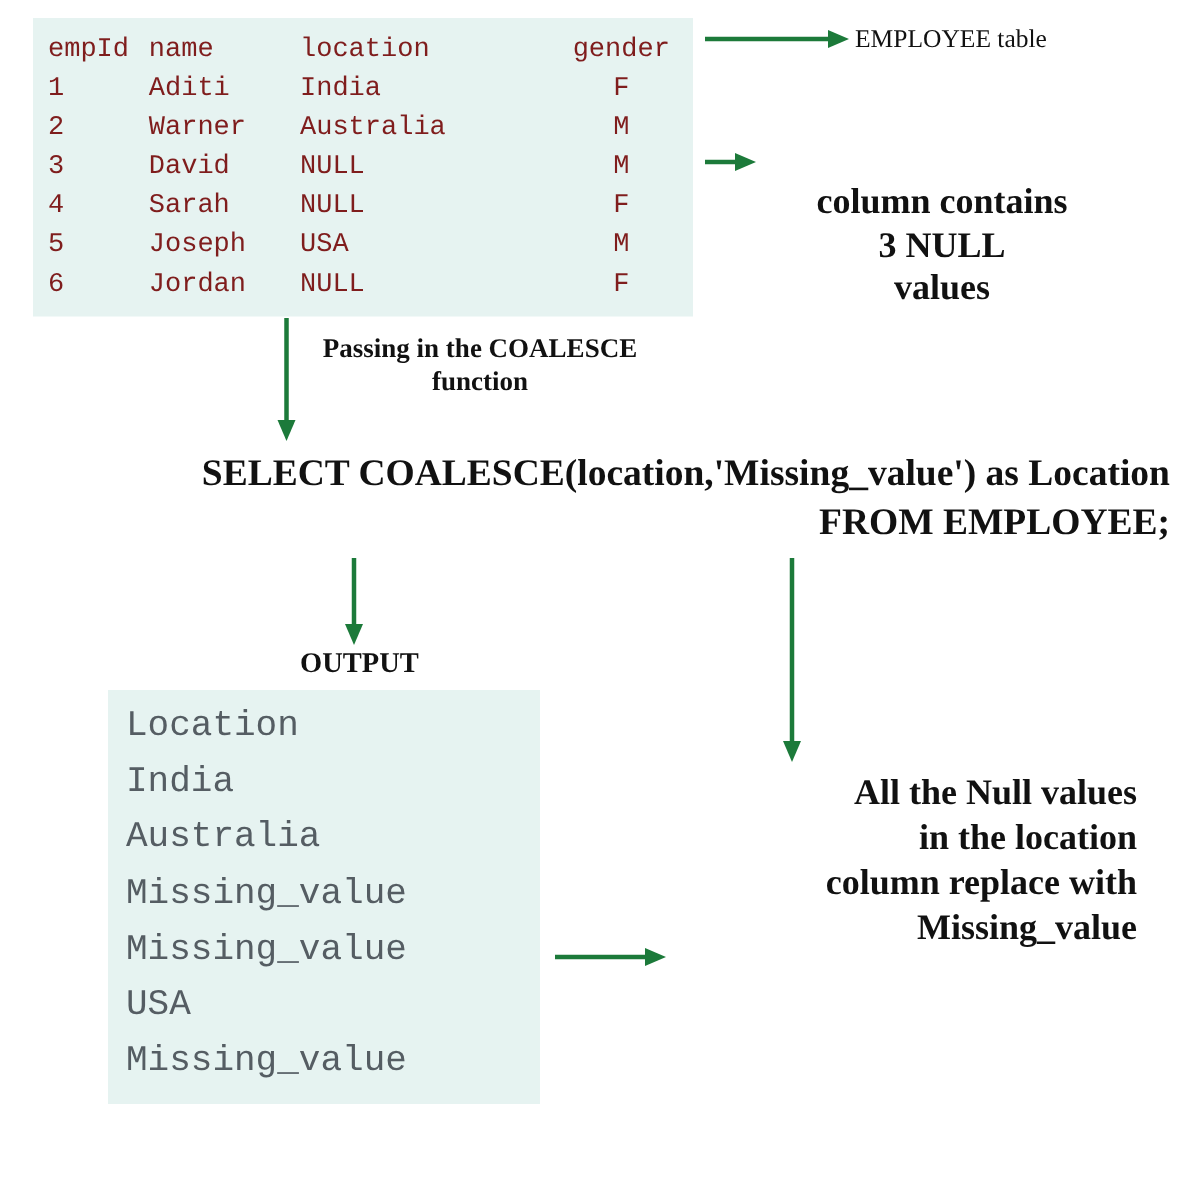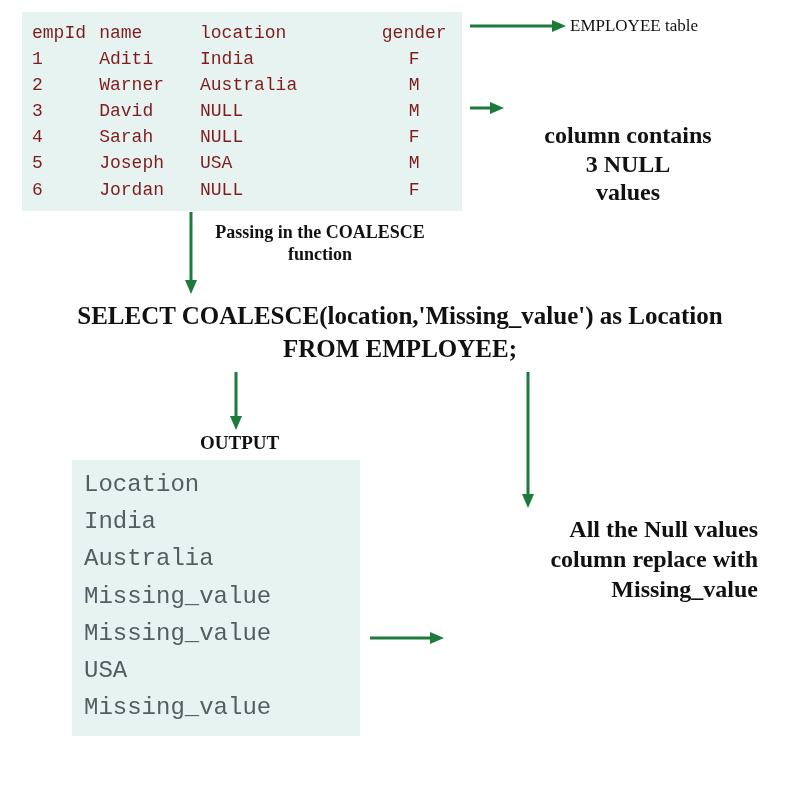--- a/index.html
+++ b/index.html
@@ -89,21 +89,21 @@
   }
 
   
   .sql {
     position: absolute;
     left: 20px;
     top: 300px;
     width: 760px;
     font-size: 25px;
     font-weight: 700;
-    text-align: center;
+    text-align: right;
     line-height: 1.3;
   }
 
   
   .output-label {
     position: absolute;
     left: 200px;
     top: 432px;
     font-size: 19px;
     font-weight: 700;
@@ -256,17 +256,18 @@
 
   <div class="arrow" style="left:368px; top:630px;">
     <svg width="78" height="16" viewBox="0 0 78 16">
       <line x1="2" y1="8" x2="62" y2="8" stroke="currentColor" stroke-width="3"></line>
       <polygon points="62,2 76,8 62,14" fill="currentColor"></polygon>
     </svg>
   </div>
 
   <div class="note3">
     <div>All the Null values</div>
+    <div>in the location</div>
     <div>column replace with</div>
     <div>Missing_value</div>
   </div>
 
 </div>
 
 </body></html>

